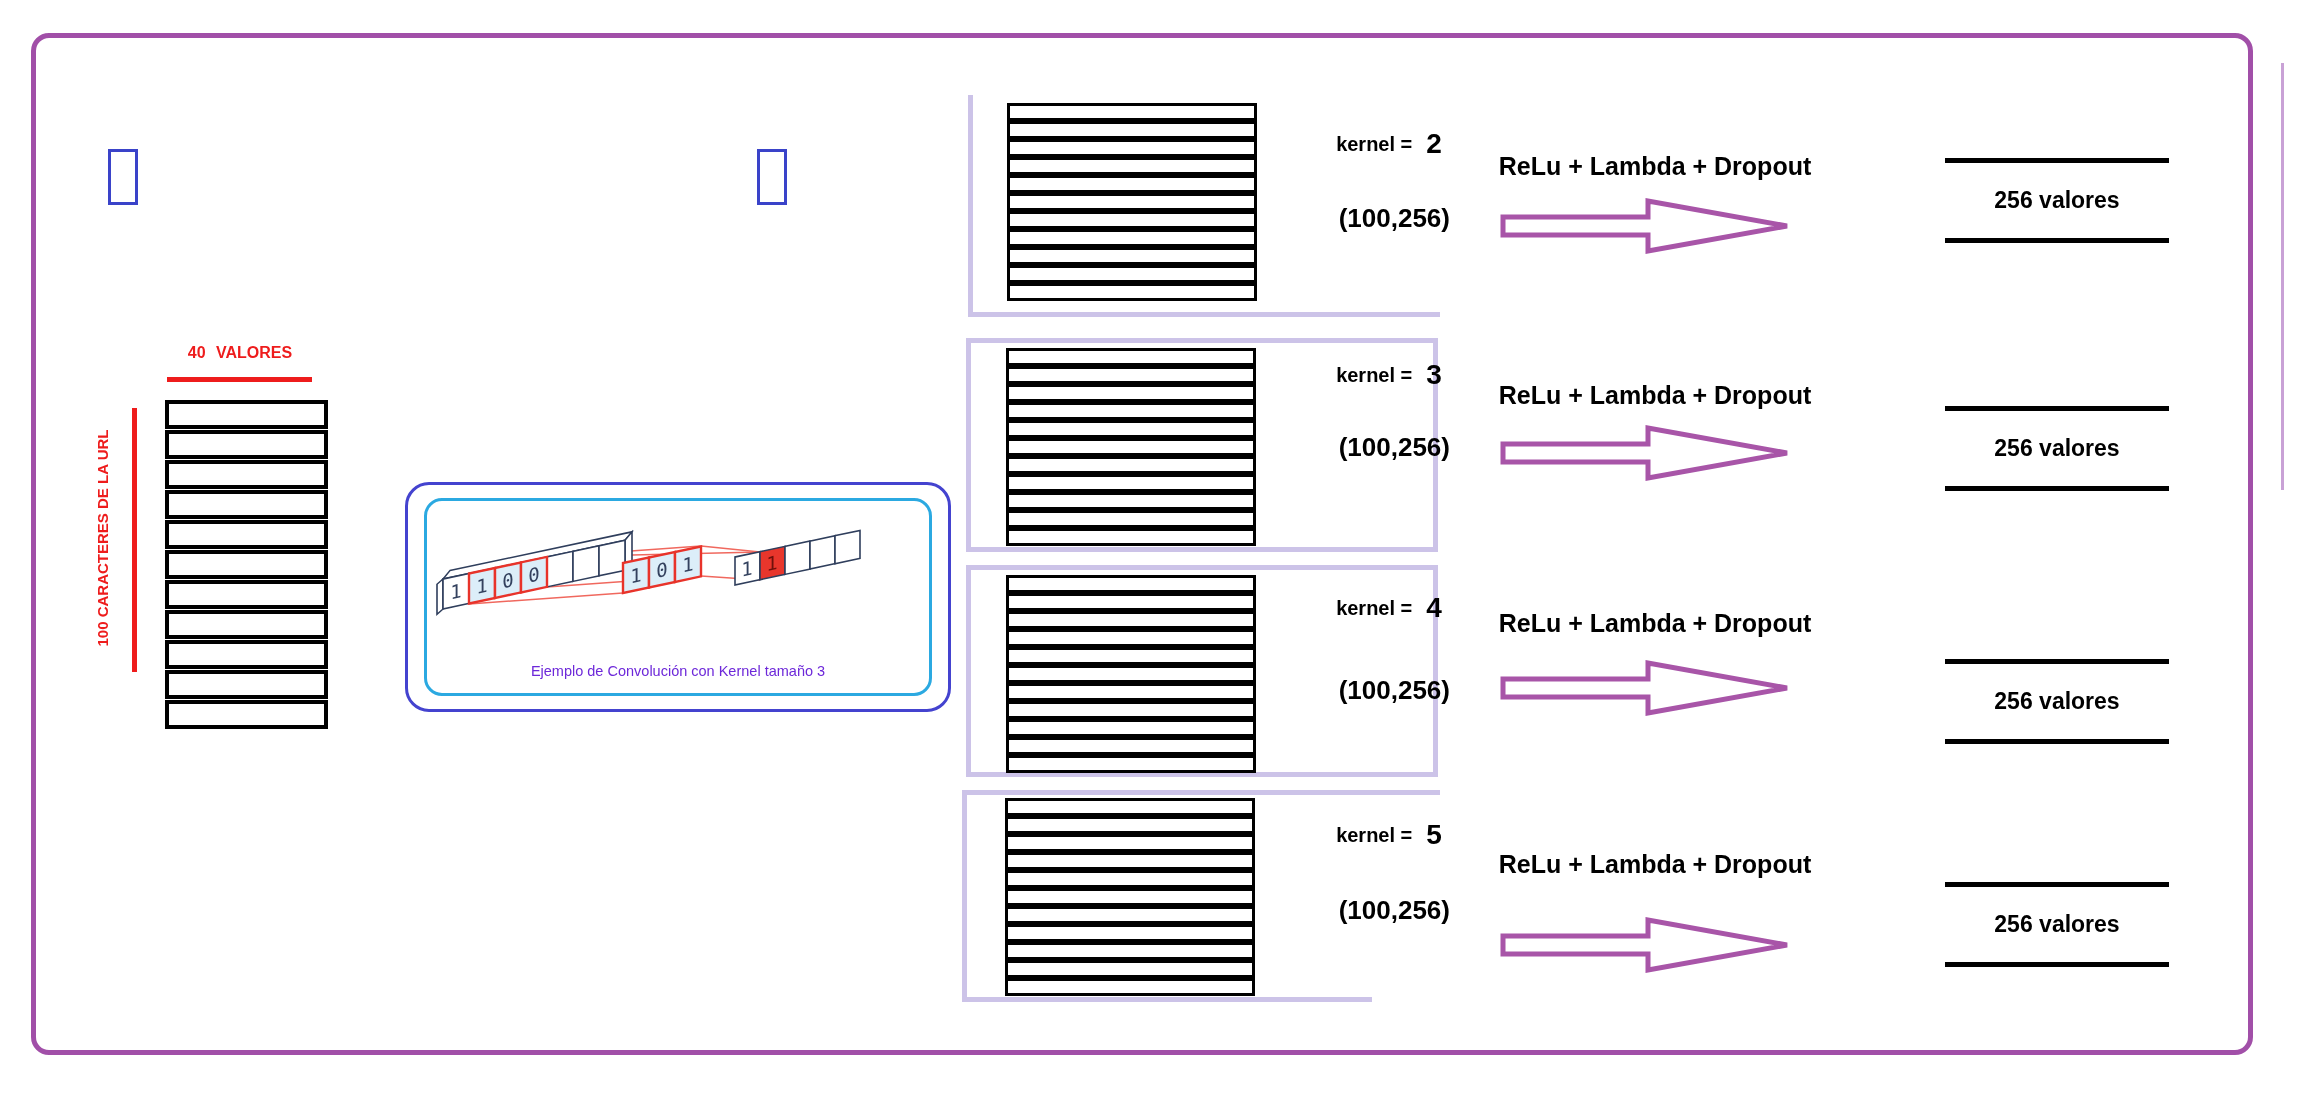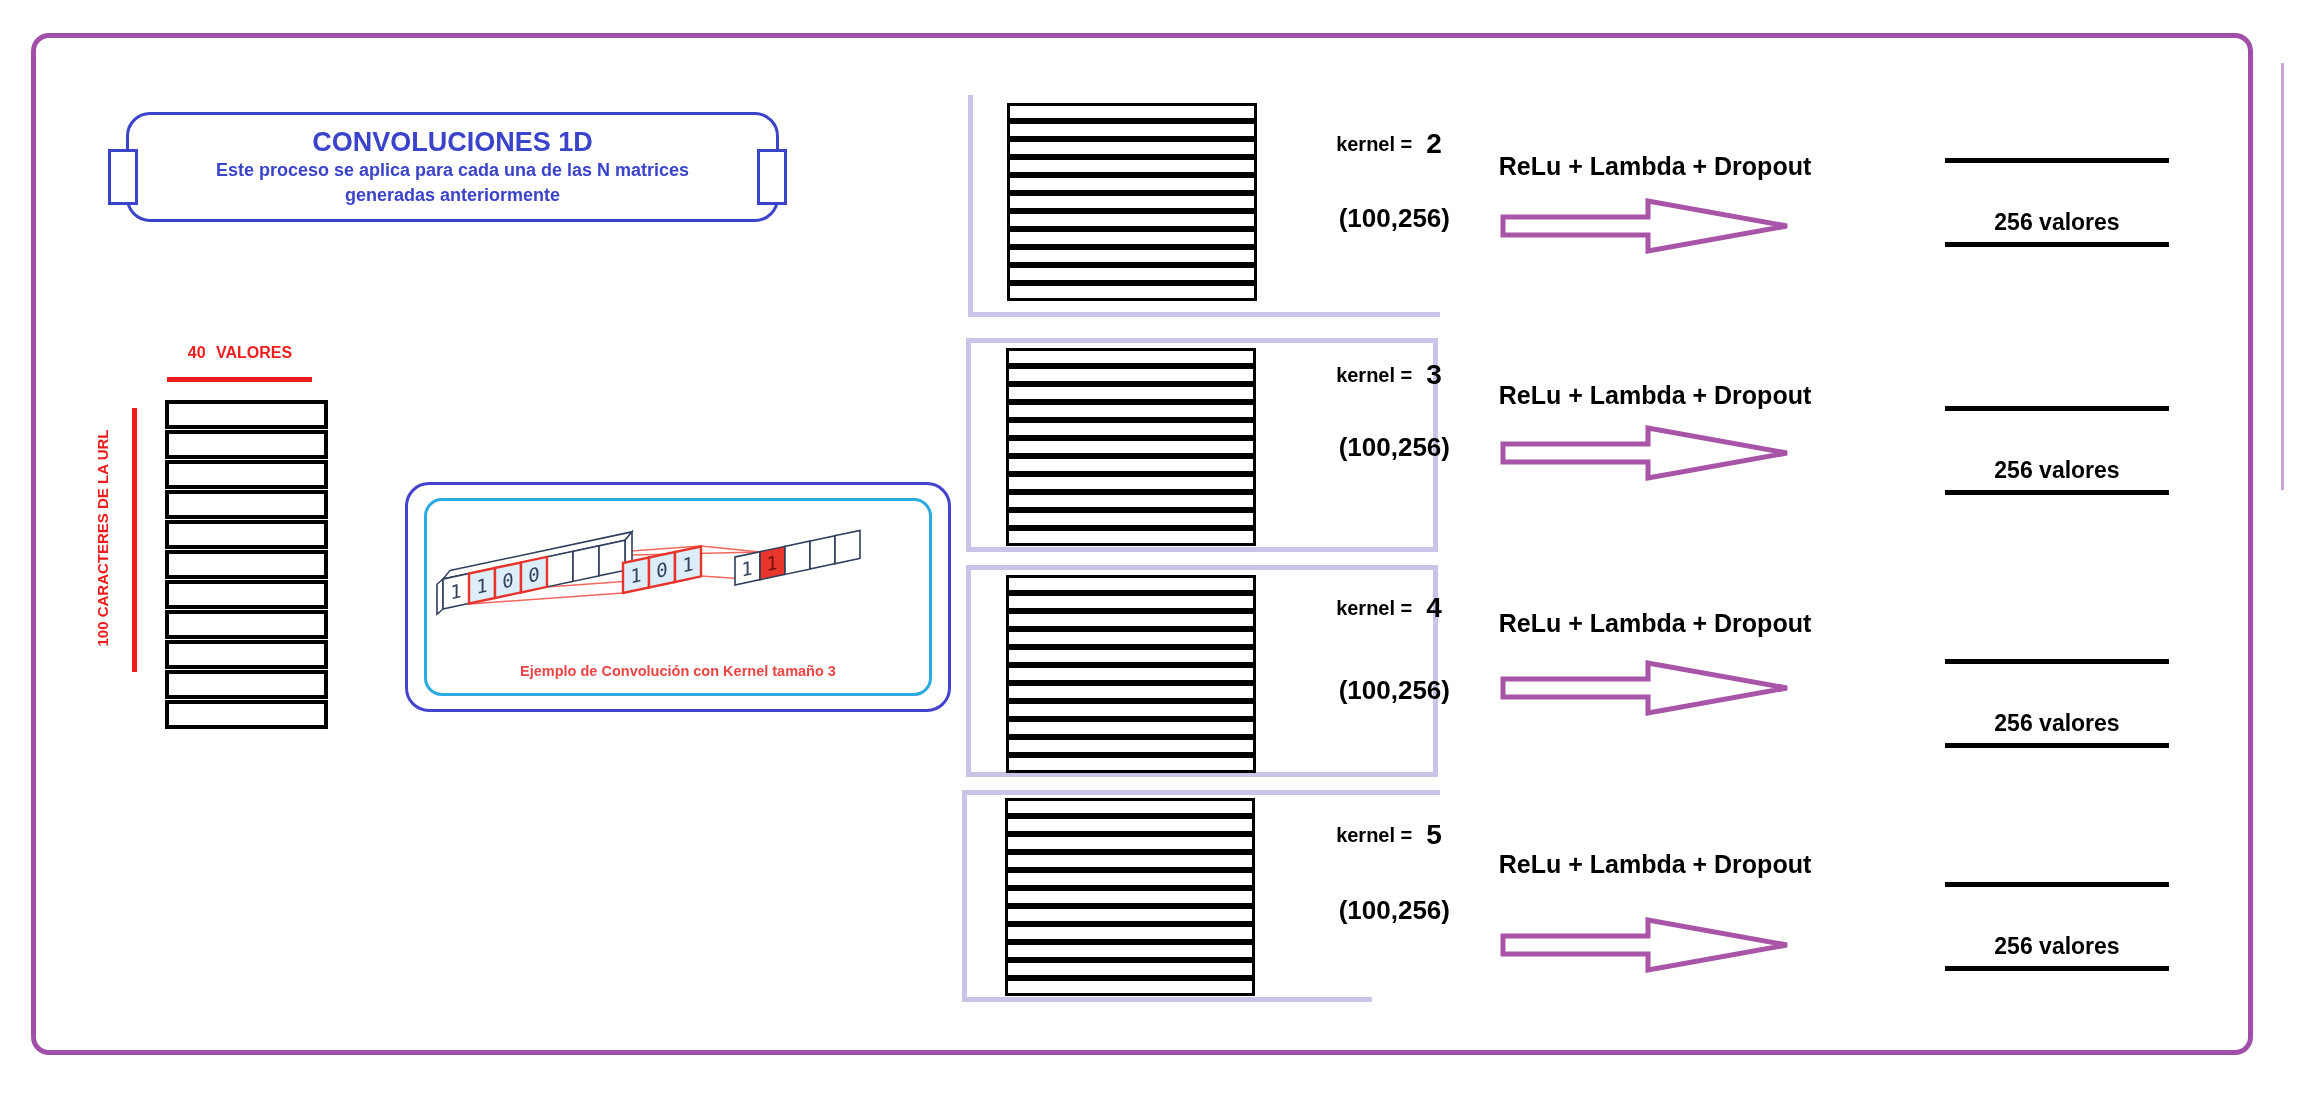--- a/index.html
+++ b/index.html
@@ -32,21 +32,21 @@
   .label-100{position:absolute;left:-46px;top:528px;width:300px;height:20px;transform:rotate(-90deg);
              text-align:center;font-size:15px;font-weight:bold;color:var(--label_red);}
 
   
   .example-outer{position:absolute;left:405px;top:482px;width:546px;height:230px;box-sizing:border-box;
                  border:3px solid var(--example_indigo);border-radius:24px;padding:13px 16px;}
   .example-inner{width:100%;height:100%;box-sizing:border-box;border:3px solid var(--example_cyan);
                  border-radius:18px;position:relative;overflow:hidden;}
   .example-svg{position:absolute;left:8px;top:4px;}
   .example-caption{position:absolute;left:0;bottom:14px;width:100%;text-align:center;
-                   font-size:14.5px;font-weight:bold;color:#ef4444;}
+                   font-size:14.5px;font-weight:normal;color:#6d28d9;}
   .cell-digit{font-family:"DejaVu Sans Mono",monospace;font-size:19px;fill:#33415e;}
 
   
   .frame-line{position:absolute;background:var(--frame_lavender);}
   .frame-rect{position:absolute;border:5px solid var(--frame_lavender);box-sizing:border-box;}
   .b1v{left:968px;top:95px;width:5px;height:222px;}
   .b1h{left:968px;top:312px;width:472px;height:5px;}
   .b2f{left:966px;top:338px;width:472px;height:214px;}
   .b3f{left:966px;top:565px;width:472px;height:212px;}
   .b4v{left:962px;top:790px;width:5px;height:212px;}
@@ -71,35 +71,30 @@
   
   .relu{position:absolute;left:1495px;width:320px;text-align:center;font-size:25px;font-weight:bold;}
   .r1{top:152px;} .r2{top:381px;} .r3{top:609px;} .r4{top:850px;}
   .arrow{position:absolute;left:1500px;}
   .a1{top:197px;} .a2{top:424px;} .a3{top:659px;} .a4{top:916px;}
 
   
   .outrow{position:absolute;left:1945px;width:224px;}
   .o1{top:158px;} .o2{top:406px;} .o3{top:659px;} .o4{top:882px;}
   .oline{height:5px;background:#000;}
-  .otext{text-align:center;font-size:23px;font-weight:bold;padding:6px 0;margin-top:40px;}
+  .otext{text-align:center;font-size:23px;font-weight:bold;padding:24px 0;}
 </style>
 </head>
 <body>
 
 <div id="canvas">
 
   <div class="outer-frame"></div>
   <div class="right-accent"></div>
 
-  <div class="title-box">
-    <div class="title-main">CONVOLUCIONES 1D</div>
-    <div class="title-sub">Este proceso se aplica para cada una de las N matrices</div>
-    <div class="title-sub">generadas anteriormente</div>
-  </div>
   <div class="title-tab tab-left"></div>
   <div class="title-tab tab-right"></div>
 
   <div class="label-50">40 VALORES</div>
   <div class="red-underline"></div>
   <div class="left-bars">
       <div class="bar"></div>
       <div class="bar"></div>
       <div class="bar"></div>
       <div class="bar"></div>

